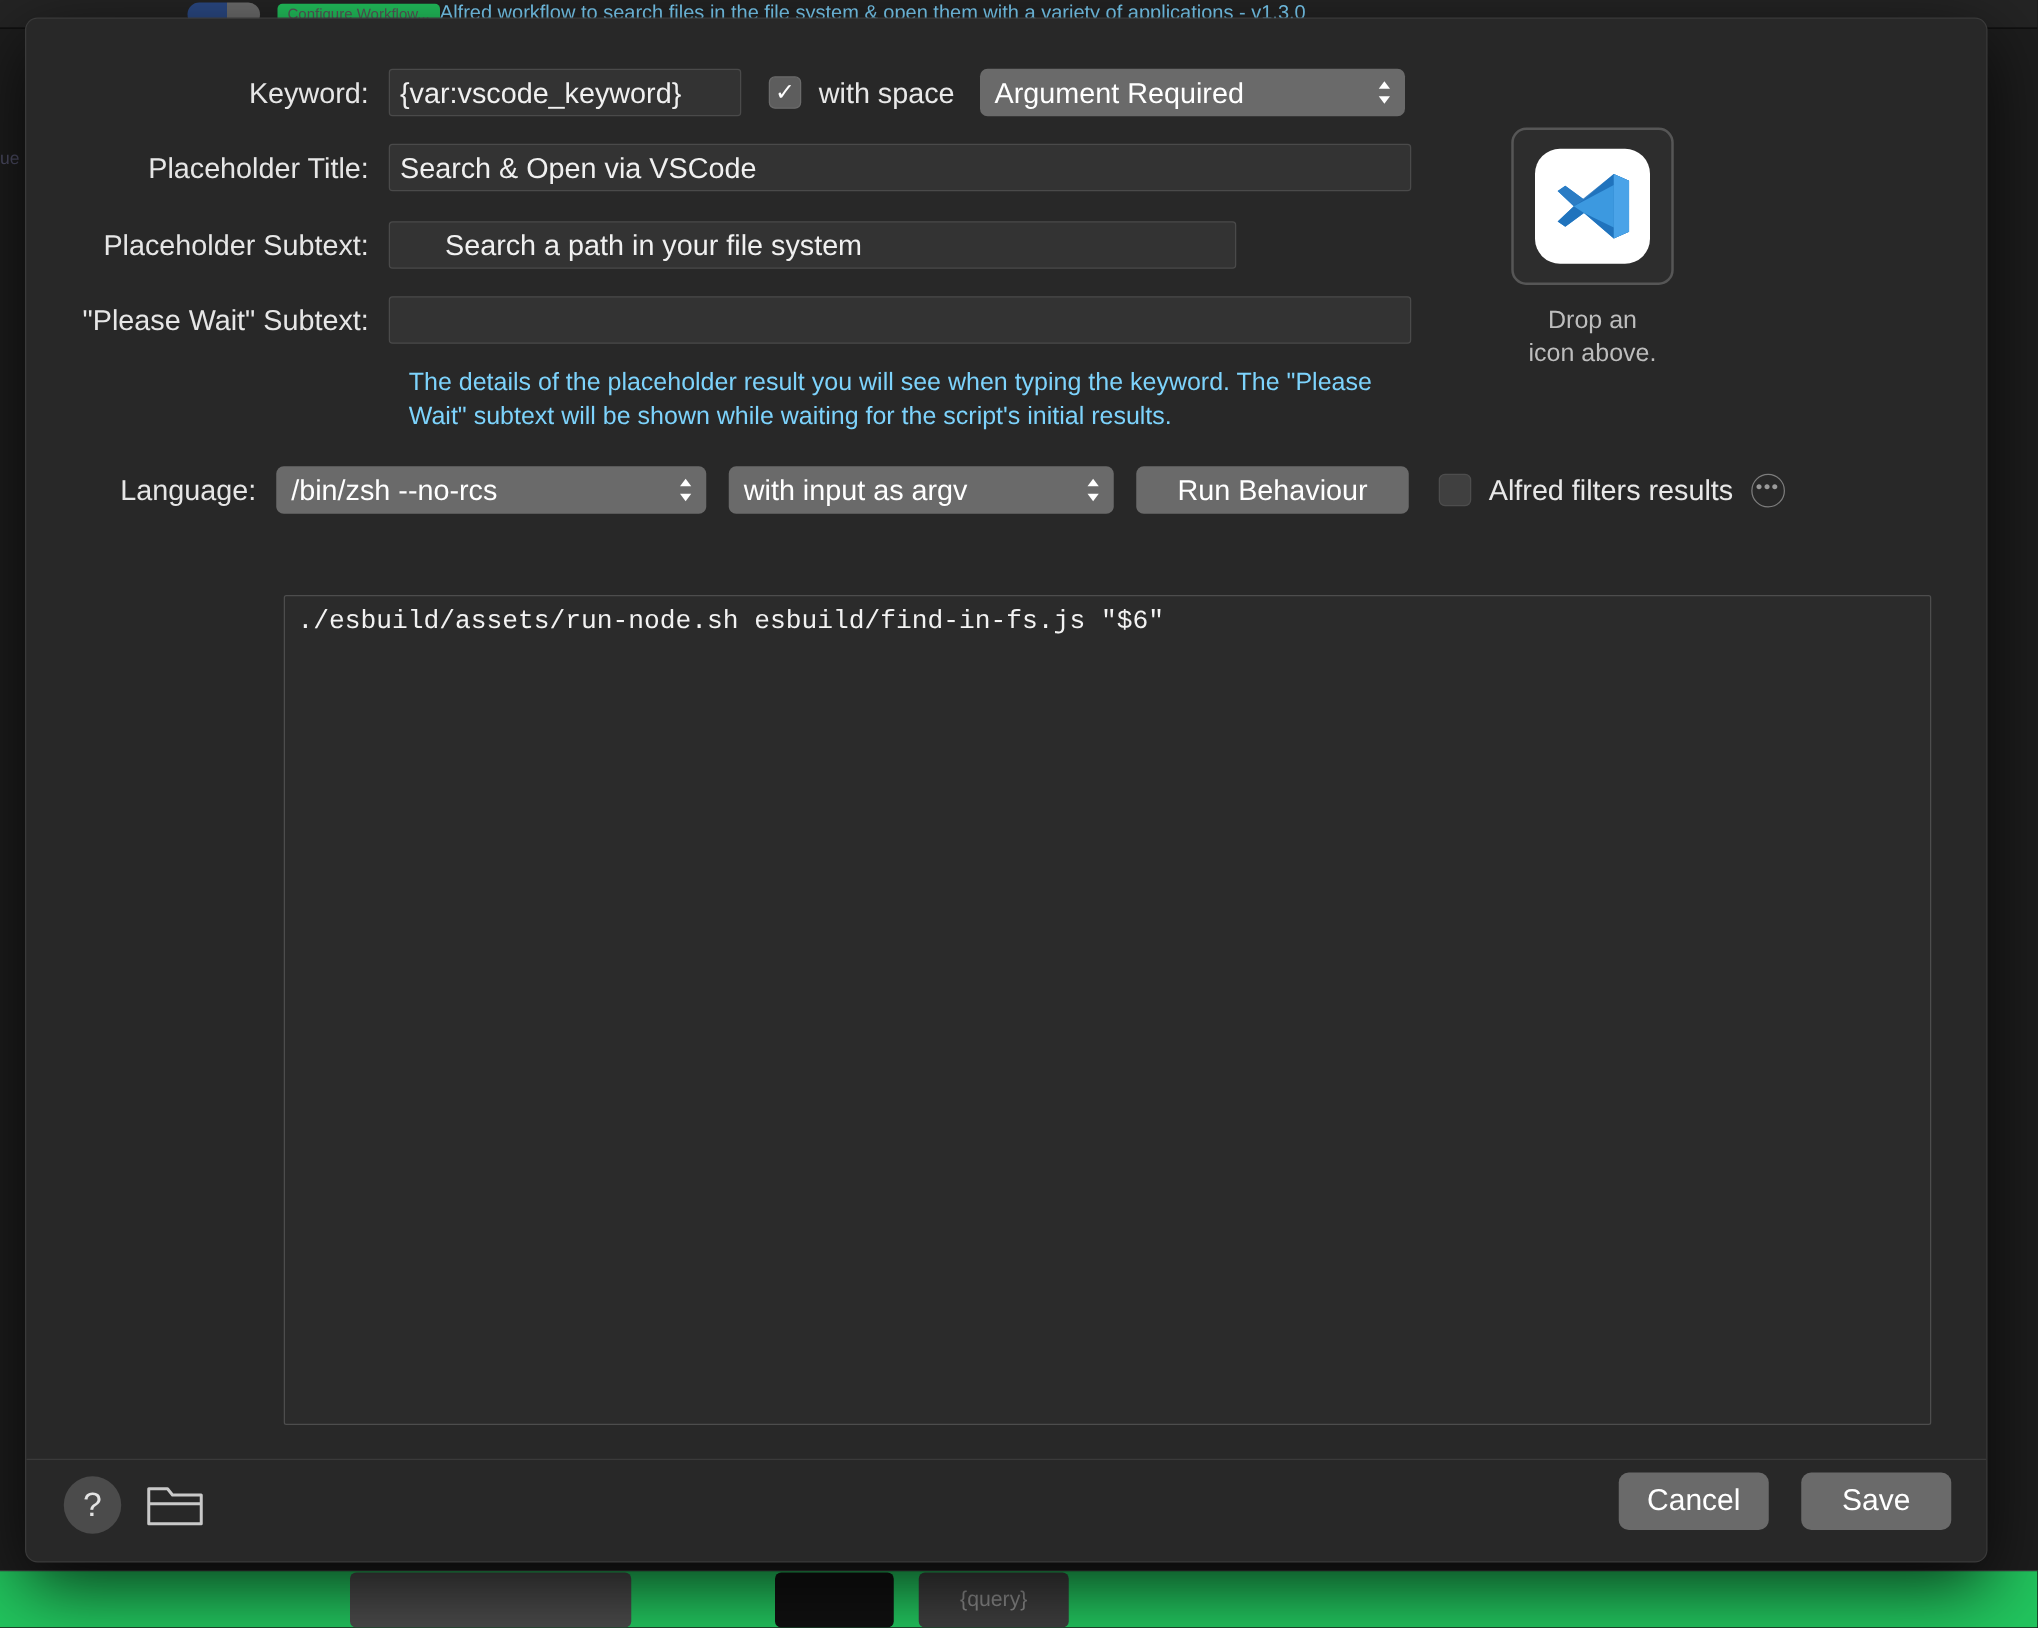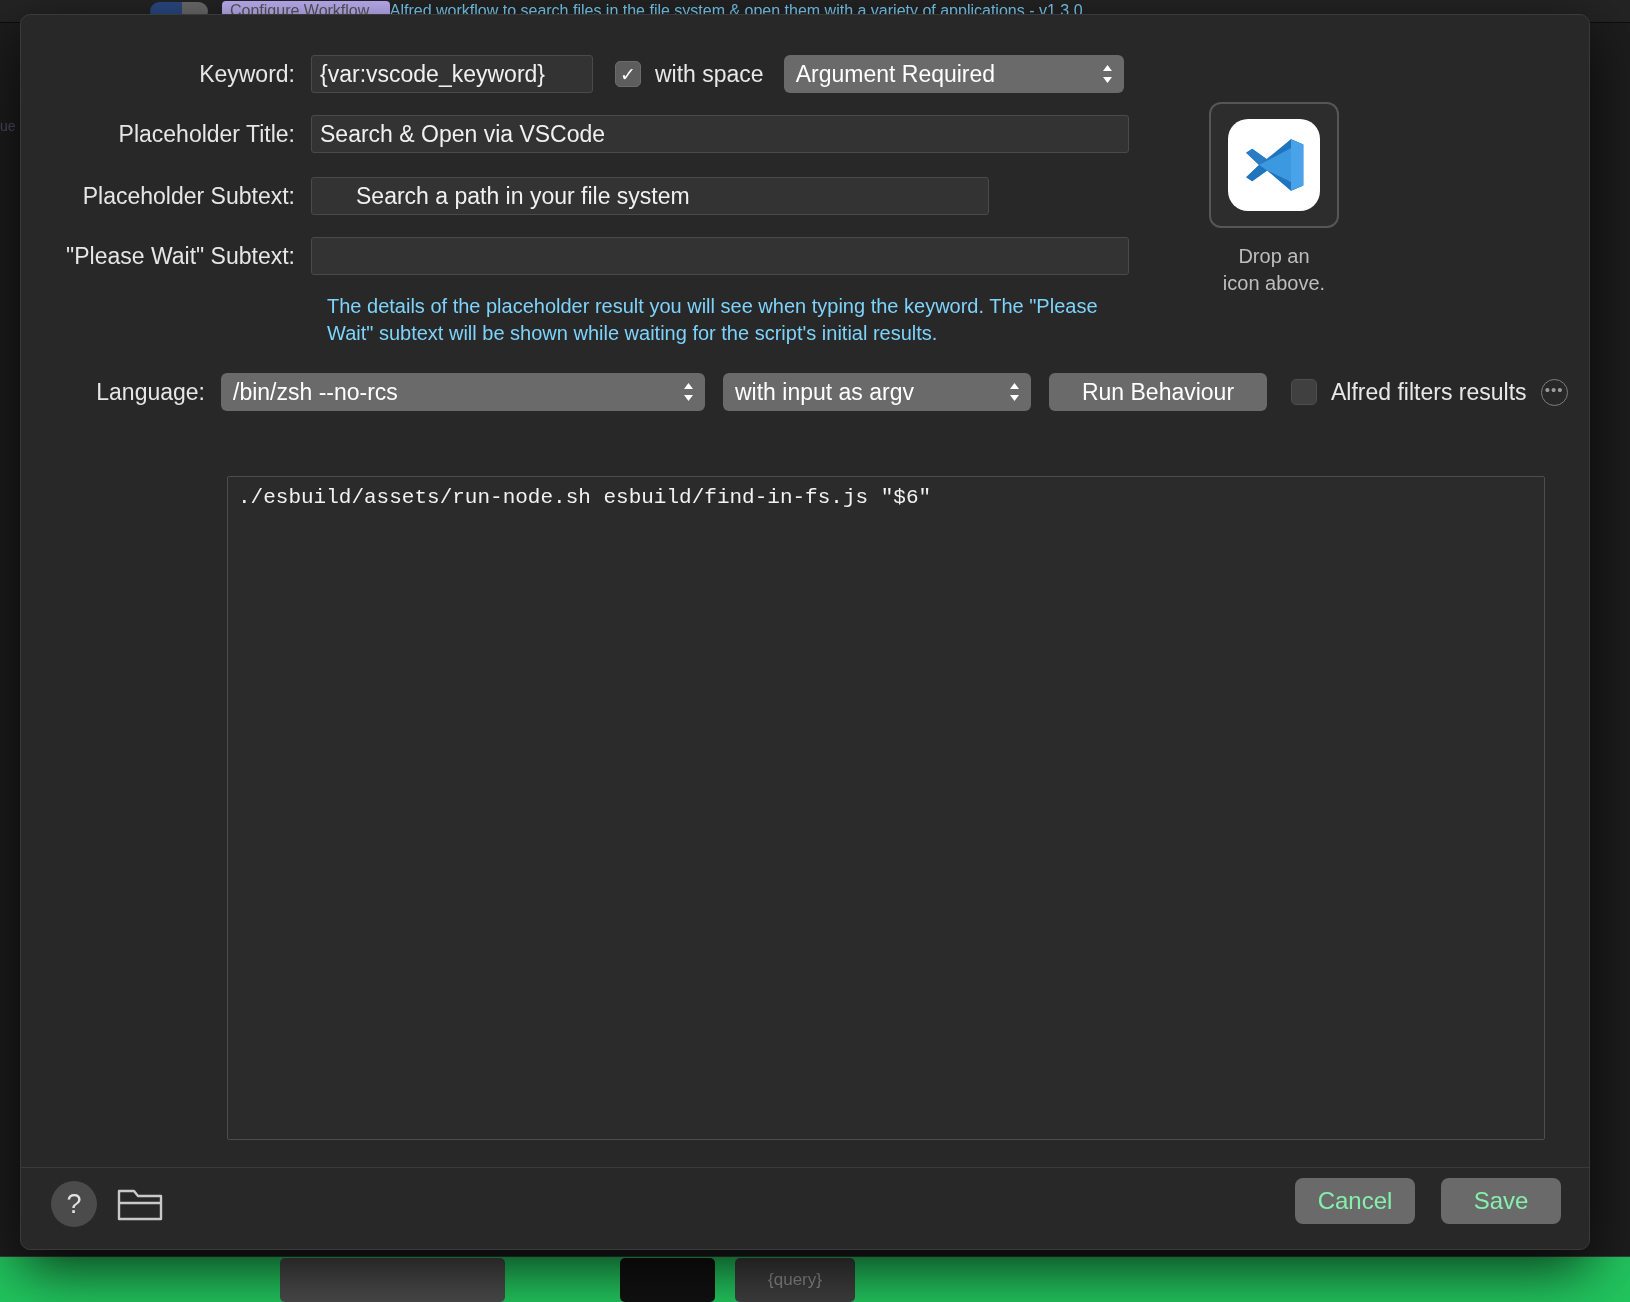--- a/index.html
+++ b/index.html
@@ -17,22 +17,22 @@
     position: absolute; left: 0; top: 0; width: 1630px; height: 22px;
     background: #242424; display: flex; align-items: center;
     overflow: hidden; white-space: nowrap;
   }
   .bg-toggle {
     width: 58px; height: 19px; border-radius: 10px; margin-left: 150px;
     background: linear-gradient(to right,#2b4a86 0 55%, #6e6e6e 55% 100%);
     flex: none;
   }
   .bg-chip {
-    margin-left: 14px; color: #5a5a5a; font-size: 16px;
-    background: #c4b5fd; padding: 1px 8px; border-radius: 4px;
+    margin-left: 14px; color: #5a5a5a; font-size: 12px;
+    background: #22c55e; padding: 1px 8px; border-radius: 4px;
   }
   .bg-sub { color: #7dd3fc; font-size: 16px; }
   .bg-hairline {
     position: absolute; left:0; top: 22px; width: 1630px; height: 1px;
     background: #0d0d0d;
   }
   .bg-left-text {
     position: absolute; left: 0; top: 118px; color: #4e4e66;
     font-size: 14px;
   }
@@ -161,21 +161,21 @@
     background: #4b4b4b; color: #e3e3e3; font-size: 27px;
     display: flex; align-items: center; justify-content: center;
   }
   .folderbtn { position: absolute; left: 96px; top: 1168px; }
   .footer-btns {
     position: absolute; right: 28px; top: 1163px;
     display: flex; gap: 26px;
   }
   .pbtn {
     background: #6a6a6a; border: none; border-radius: 8px;
-    color: #86efac; font-size: 24px; height: 46px; width: 120px;
+    color: #ffffff; font-size: 24px; height: 46px; width: 120px;
     display: flex; align-items: center; justify-content: center;
     font-family: "Liberation Sans", sans-serif; cursor: default;
   }
   .info-dots {
     width: 27px; height: 27px; border-radius: 50%;
     border: 1.5px solid #7d7d7d; color: #9a9a9a;
     display: flex; align-items: center; justify-content: center;
     font-size: 15px; letter-spacing: 1px; margin-left: 14px;
     padding-bottom: 6px;
   }
@@ -248,21 +248,21 @@
       </svg>
     </div>
   </div>
   <div class="drop-cap">
     <div>Drop an</div>
     <div>icon above.</div>
   </div>
 
   <div class="row" style="position:absolute; left:0; top:358px;">
     <div class="lbl" style="width:200px;padding-left:15px;">Language:</div>
-    <div class="popup" style="width:484px;">
+    <div class="popup" style="width:344px;">
       <span>/bin/zsh --no-rcs</span>
       <span class="chev">
         <svg width="13" height="22" viewBox="0 0 13 22">
           <path d="M6.5 2 L11 8 L2 8 Z" fill="#ffffff"></path>
           <path d="M6.5 20 L11 14 L2 14 Z" fill="#ffffff"></path>
         </svg>
       </span>
     </div>
     <div class="popup" style="margin-left:18px; width:308px;">
       <span>with input as argv</span>

